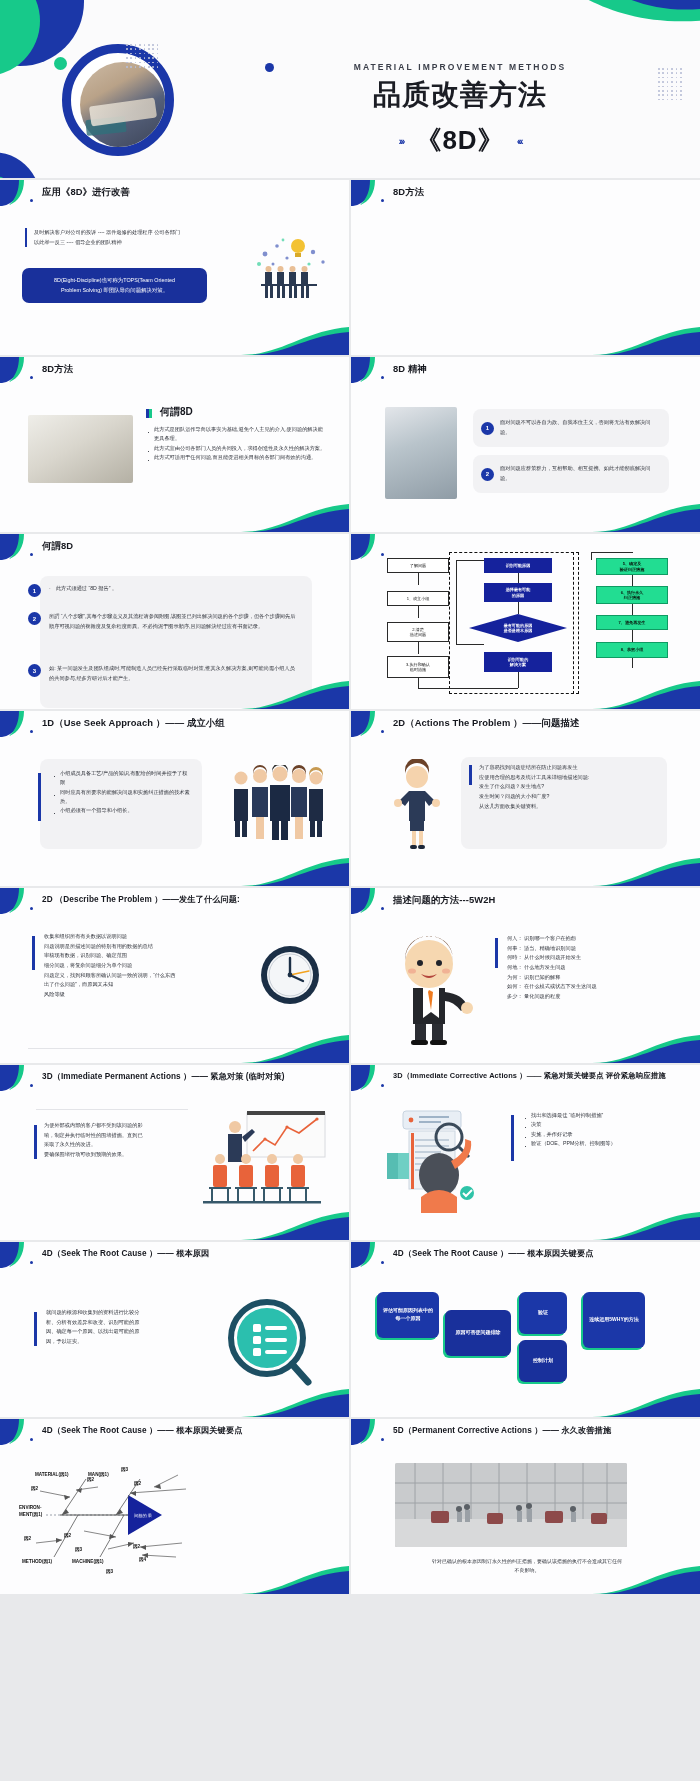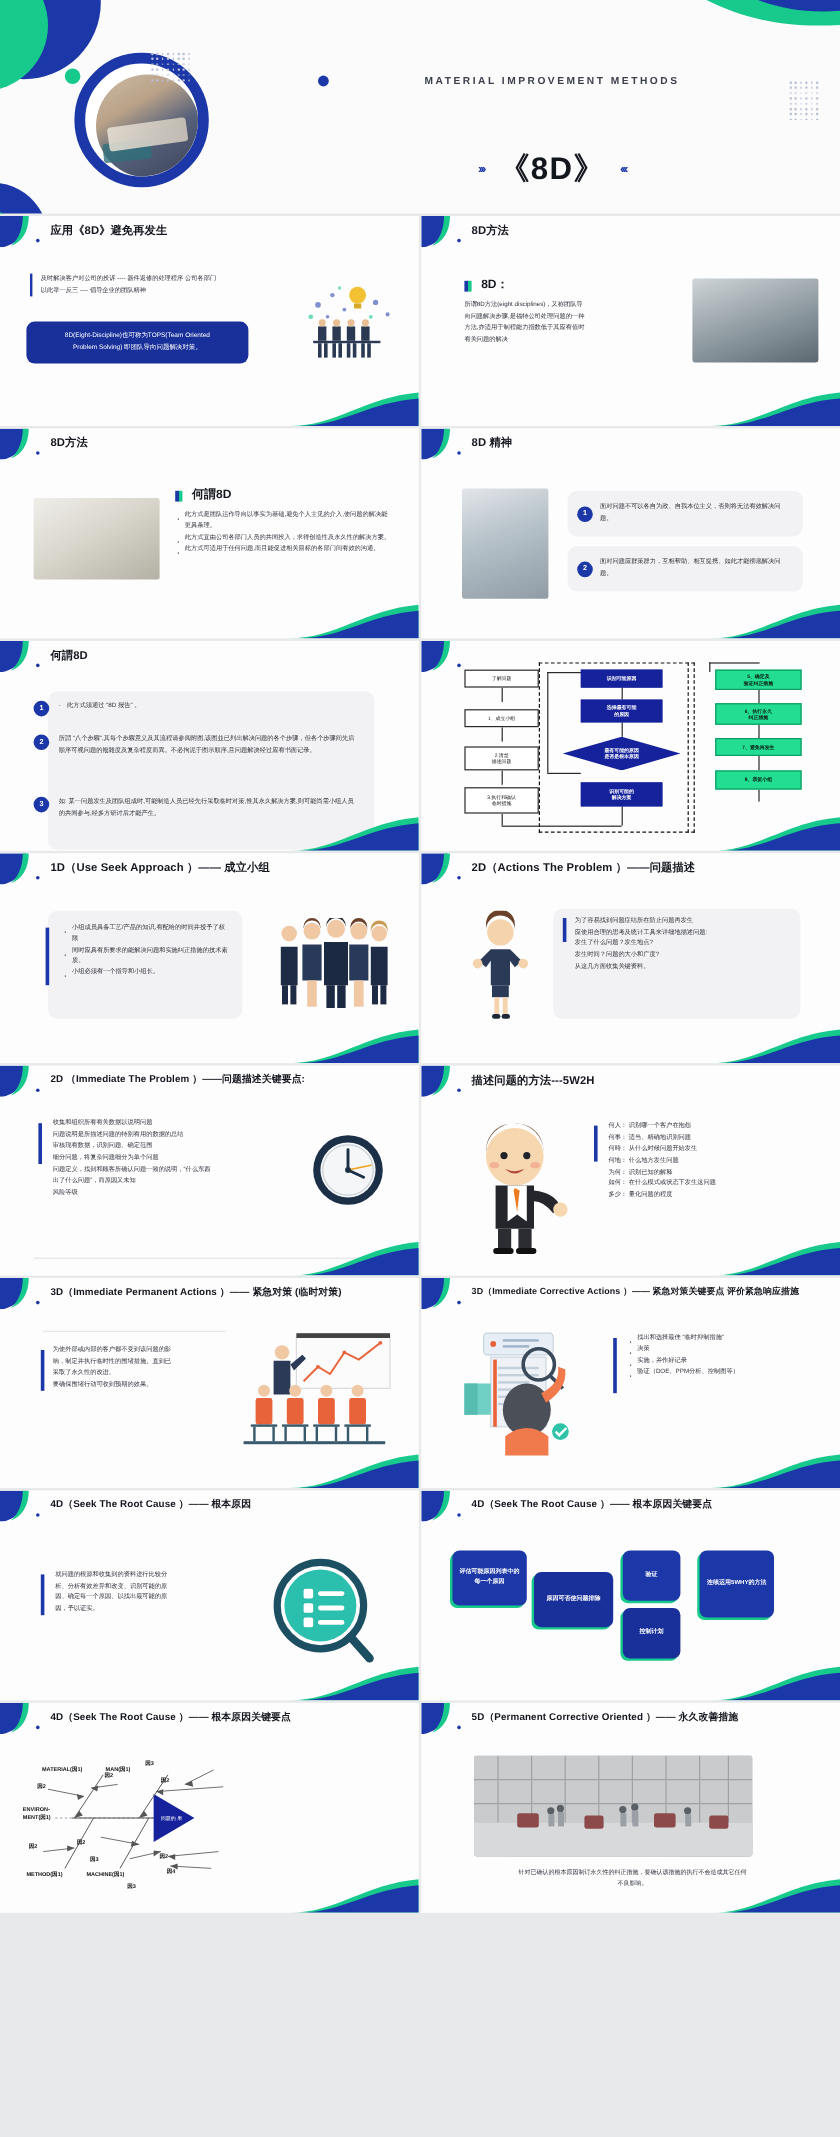--- a/index.html
+++ b/index.html
@@ -206,36 +206,37 @@
         <i style="left: 22px; top: 26.4px;"></i>
         <i style="left: 0px; top: 30.8px;"></i>
         <i style="left: 4.4px; top: 30.8px;"></i>
         <i style="left: 8.8px; top: 30.8px;"></i>
         <i style="left: 13.2px; top: 30.8px;"></i>
         <i style="left: 17.6px; top: 30.8px;"></i>
         <i style="left: 22px; top: 30.8px;"></i>
       </div>
 
     <div class="cov-kicker">MATERIAL IMPROVEMENT METHODS</div>
+    <div class="cov-title">品质改善方法</div>
     <div class="cov-sub-row">
       <span class="cov-arrows">›››</span>
       <span class="cov-8d">《8D》</span>
       <span class="cov-arrows">‹‹‹</span>
     </div>
   </section>
 
   <div class="grid">
 
     <section class="slide">
       <svg class="corner-tl" viewBox="0 0 34 26">
         <path d="M0,0 L22,0 C22,14 14,24 2,26 L0,26 Z" fill="#1b37a8"></path>
         <path d="M19,0 L24,0 C24,13 18,22 9,25 C16,19 19,10 19,0 Z" fill="#17c98a"></path>
       </svg>
       <div class="dot-under"></div>
-      <div class="stitle">应用《8D》避免再发生</div>
+      <div class="stitle">应用《8D》进行改善</div>
       <div class="body">
         <div class="barleft" style="position:absolute;left:25px;top:22px;width:240px;">
           <div class="txt">及时解决客户对公司的投诉 ---- 器件返修的处理程序 公司各部门</div>
           <div class="txt">以此举一反三 ---- 倡导企业的团队精神</div>
         </div>
         <div class="bluebtn" style="position:absolute;left:22px;top:62px;width:185px;">
           <div>8D(Eight-Discipline)也可称为TOPS(Team Oriented</div>
           <div>Problem Solving) 即团队导向问题解决对策。</div>
         </div>
         <svg style="position:absolute;right:16px;top:26px;width:90px;height:70px" viewBox="0 0 90 70">
@@ -285,31 +286,20 @@
       </svg>
     </section>
 
     <section class="slide">
       <svg class="corner-tl" viewBox="0 0 34 26">
         <path d="M0,0 L22,0 C22,14 14,24 2,26 L0,26 Z" fill="#1b37a8"></path>
         <path d="M19,0 L24,0 C24,13 18,22 9,25 C16,19 19,10 19,0 Z" fill="#17c98a"></path>
       </svg>
       <div class="dot-under"></div>
       <div class="stitle">8D方法</div>
-      <div class="body">
-        <div style="position:absolute;left:36px;top:28px;width:6px;height:9px;background:linear-gradient(90deg,#1b37a8 50%,#17c98a 50%)"></div>
-        <div style="position:absolute;left:50px;top:24px;font-size:10px;font-weight:700;color:#15171e">8D：</div>
-        <div style="position:absolute;left:36px;top:44px;width:150px;">
-          <div class="txt">所谓8D方法(eight  disciplines)，又称团队导</div>
-          <div class="txt">向问题解决步骤,是福特公司处理问题的一种</div>
-          <div class="txt">方法,亦适用于制程能力指数低于其应有值时</div>
-          <div class="txt">有关问题的解决</div>
-        </div>
-        <div class="imgph ph-meet" style="position:absolute;right:18px;top:26px;width:105px;height:70px"></div>
-      </div>
       <svg class="corner-br" viewBox="0 0 108 30">
         <path d="M0,30 C40,30 62,6 108,2 L108,30 Z" fill="#17c98a"></path>
         <path d="M8,30 C44,30 66,10 108,7 L108,30 Z" fill="#1b37a8"></path>
       </svg>
     </section>
 
     <section class="slide">
       <svg class="corner-tl" viewBox="0 0 34 26">
         <path d="M0,0 L22,0 C22,14 14,24 2,26 L0,26 Z" fill="#1b37a8"></path>
         <path d="M19,0 L24,0 C24,13 18,22 9,25 C16,19 19,10 19,0 Z" fill="#17c98a"></path>
@@ -540,21 +530,21 @@
         <path d="M8,30 C44,30 66,10 108,7 L108,30 Z" fill="#1b37a8"></path>
       </svg>
     </section>
 
     <section class="slide">
       <svg class="corner-tl" viewBox="0 0 34 26">
         <path d="M0,0 L22,0 C22,14 14,24 2,26 L0,26 Z" fill="#1b37a8"></path>
         <path d="M19,0 L24,0 C24,13 18,22 9,25 C16,19 19,10 19,0 Z" fill="#17c98a"></path>
       </svg>
       <div class="dot-under"></div>
-      <div class="stitle sm">2D （Immediate The Problem ）——问题描述关键要点:</div>
+      <div class="stitle sm">2D （Describe The Problem ）——发生了什么问题:</div>
       <div class="body">
         <div style="position:absolute;left:32px;top:22px;width:2.5px;height:34px;background:#1b37a8"></div>
         <div style="position:absolute;left:44px;top:18px;width:200px;">
           <div class="txt">收集和组织所有有关数据以说明问题</div>
           <div class="txt">问题说明是所描述问题的特别有用的数据的总结</div>
           <div class="txt">审核现有数据，识别问题、确定范围</div>
           <div class="txt">细分问题，将复杂问题细分为单个问题</div>
           <div class="txt">问题定义，找到和顾客所确认问题一致的说明，“什么东西</div>
           <div class="txt">出了什么问题”，而原因又未知</div>
           <div class="txt">风险等级</div>
@@ -868,21 +858,21 @@
         <path d="M8,30 C44,30 66,10 108,7 L108,30 Z" fill="#1b37a8"></path>
       </svg>
     </section>
 
     <section class="slide">
       <svg class="corner-tl" viewBox="0 0 34 26">
         <path d="M0,0 L22,0 C22,14 14,24 2,26 L0,26 Z" fill="#1b37a8"></path>
         <path d="M19,0 L24,0 C24,13 18,22 9,25 C16,19 19,10 19,0 Z" fill="#17c98a"></path>
       </svg>
       <div class="dot-under"></div>
-      <div class="stitle sm">5D（Permanent Corrective Oriented ）—— 永久改善措施</div>
+      <div class="stitle sm">5D（Permanent Corrective Actions ）—— 永久改善措施</div>
       <div class="body">
         <div class="imgph ph-lobby" style="position:absolute;left:44px;top:18px;width:232px;height:84px">
           <svg viewBox="0 0 232 84" style="width:100%;height:100%">
             <rect width="232" height="84" fill="#c9cbcd"></rect>
             <g stroke="#9ea2a6" stroke-width="1">
               <line x1="20" y1="0" x2="20" y2="56"></line>
                 <line x1="48" y1="0" x2="48" y2="56"></line>
               <line x1="76" y1="0" x2="76" y2="56"></line>
                 <line x1="104" y1="0" x2="104" y2="56"></line>
               <line x1="132" y1="0" x2="132" y2="56"></line>

